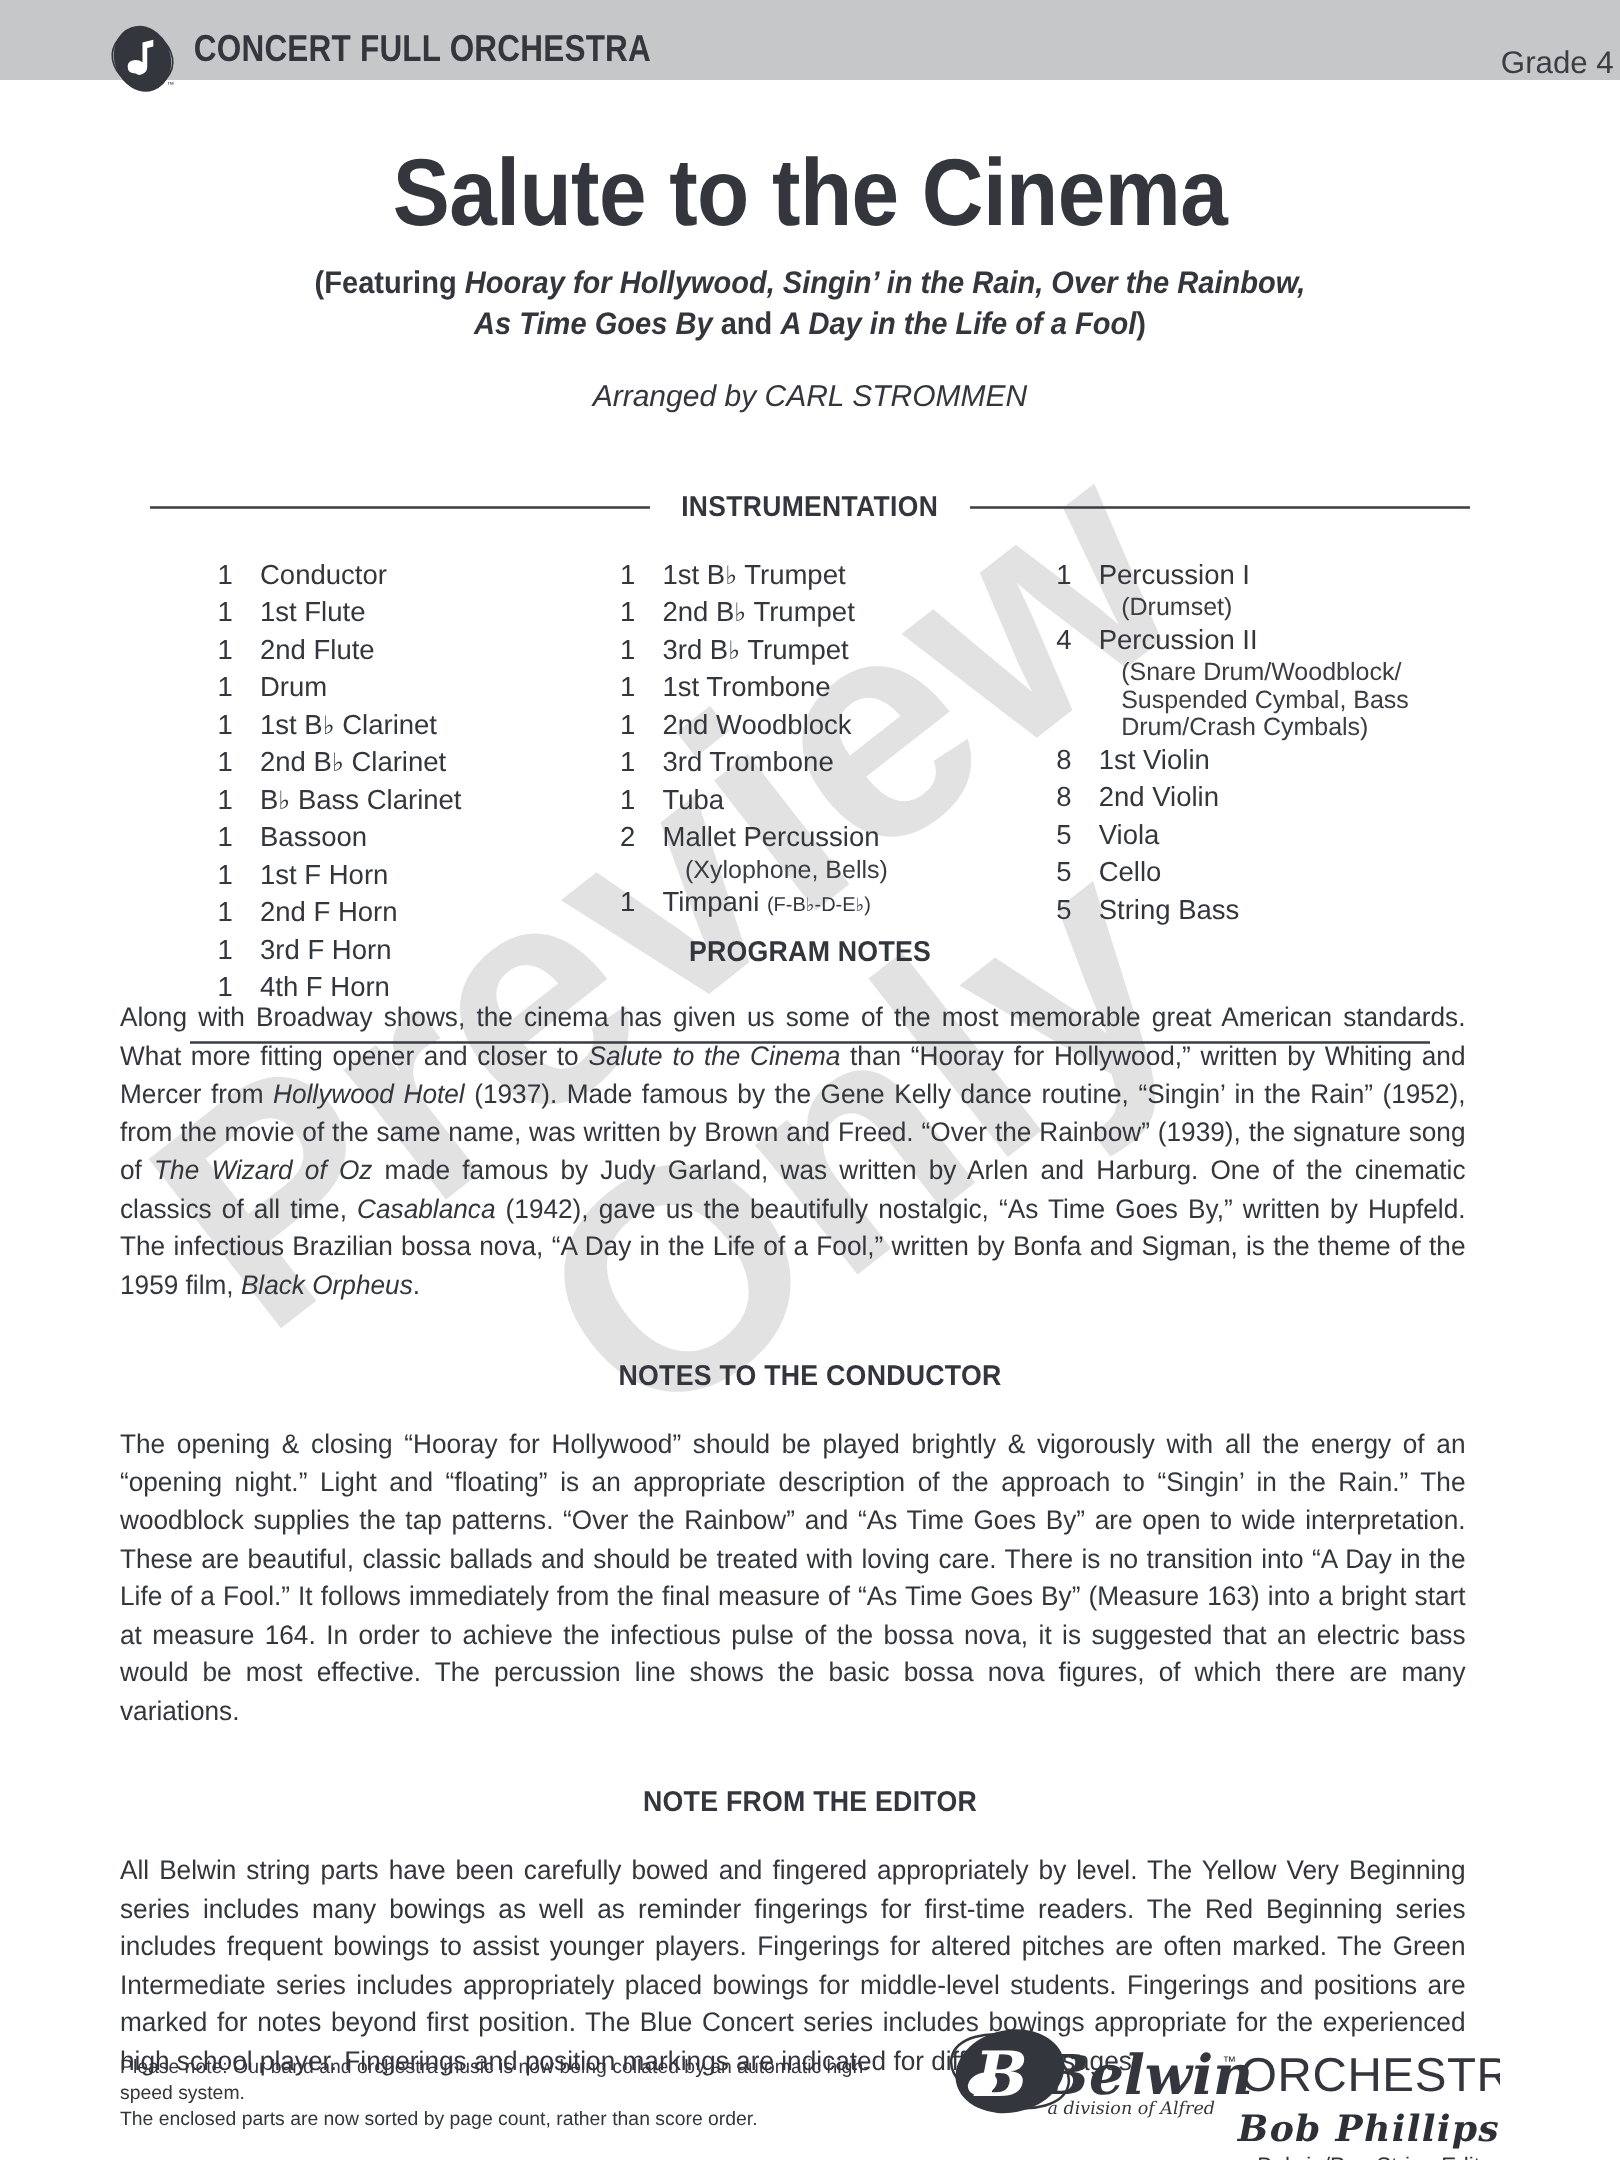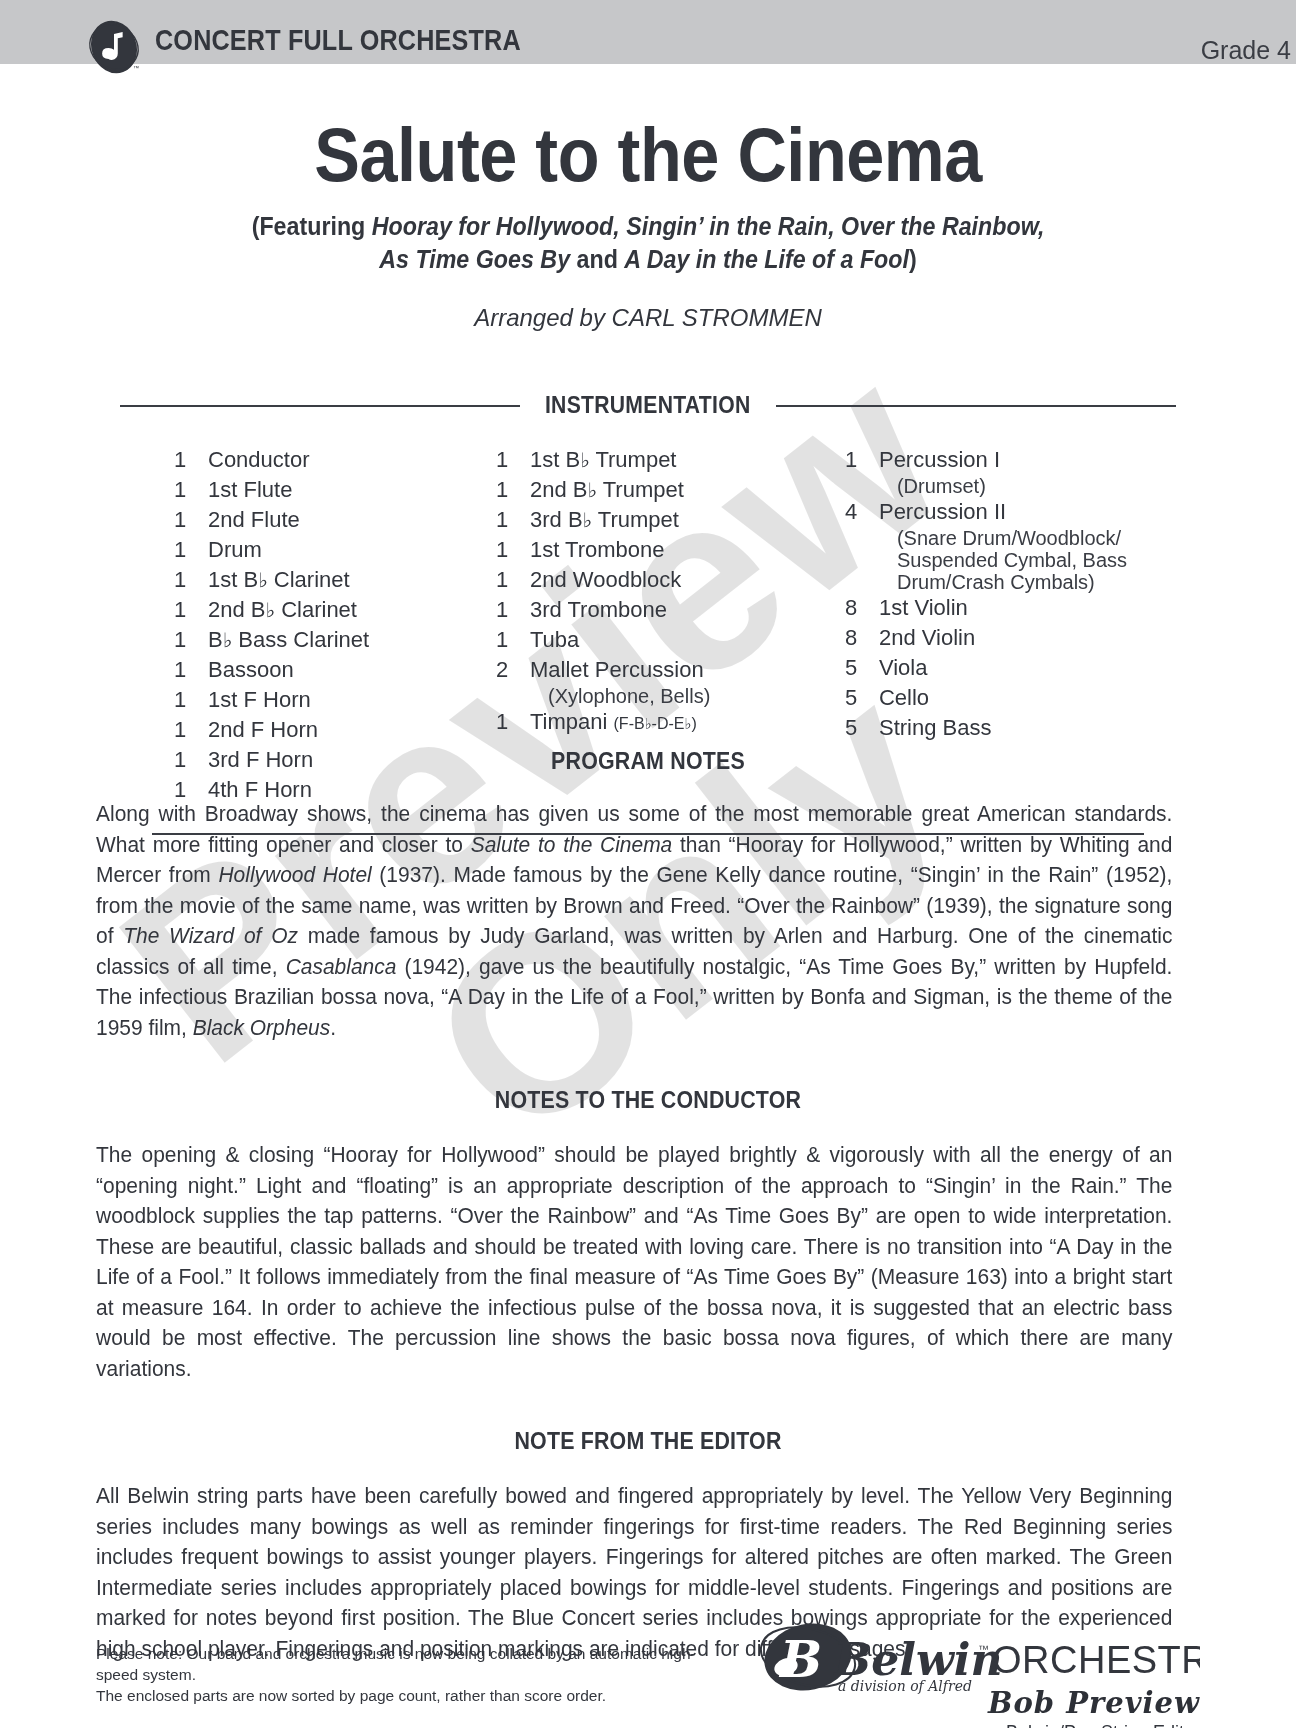--- a/index.html
+++ b/index.html
@@ -425,21 +425,21 @@
   <div class="sec-head" id="program-notes-head">PROGRAM NOTES</div>
   <div class="para" id="program-notes-para"><span>Along with Broadway shows, the cinema has given us some of the most memorable great American standards. What more fitting opener and closer to </span><i>Salute to the Cinema</i><span> than “Hooray for Hollywood,” written by Whiting and Mercer from </span><i>Hollywood Hotel</i><span> (1937). Made famous by the Gene Kelly dance routine, “Singin’ in the Rain” (1952), from the movie of the same name, was written by Brown and Freed. “Over the Rainbow” (1939), the signature song of </span><i>The Wizard of Oz</i><span> made famous by Judy Garland, was written by Arlen and Harburg. One of the cinematic classics of all time, </span><i>Casablanca</i><span> (1942), gave us the beautifully nostalgic, “As Time Goes By,” written by Hupfeld. The infectious Brazilian bossa nova, “A Day in the Life of a Fool,” written by Bonfa and Sigman, is the theme of the 1959 film, </span><i>Black Orpheus</i><span>.</span></div>
 
   <div class="sec-head" id="conductor-head">NOTES TO THE CONDUCTOR</div>
   <div class="para" id="conductor-para">The opening &amp; closing “Hooray for Hollywood” should be played brightly &amp; vigorously with all the energy of an “opening night.” Light and “floating” is an appropriate description of the approach to “Singin’ in the Rain.” The woodblock supplies the tap patterns. “Over the Rainbow” and “As Time Goes By” are open to wide interpretation. These are beautiful, classic ballads and should be treated with loving care. There is no transition into “A Day in the Life of a Fool.” It follows immediately from the final measure of “As Time Goes By” (Measure 163) into a bright start at measure 164. In order to achieve the infectious pulse of the bossa nova, it is suggested that an electric bass would be most effective. The percussion line shows the basic bossa nova figures, of which there are many variations.</div>
 
   <div class="sec-head" id="editor-head">NOTE FROM THE EDITOR</div>
   <div class="para" id="editor-para">All Belwin string parts have been carefully bowed and fingered appropriately by level. The Yellow Very Beginning series includes many bowings as well as reminder fingerings for first-time readers. The Red Beginning series includes frequent bowings to assist younger players. Fingerings for altered pitches are often marked. The Green Intermediate series includes appropriately placed bowings for middle-level students. Fingerings and positions are marked for notes beyond first position. The Blue Concert series includes bowings appropriate for the experienced high school player. Fingerings and position markings are indicated for difficult passages.</div>
 
   <div id="signature">
-    <div id="sig-name">Bob Preview</div>
+    <div id="sig-name">Bob Phillips</div>
     <div id="sig-role">Belwin/Pop String Editor</div>
   </div>
 </div>
 
 <div id="footer">
   <div id="please-note">
     <span class="bold">Please note</span><span>: Our band and orchestra music is now being collated by an automatic high-speed system.</span><br>
     <span>The enclosed parts are now sorted by page count, rather than score order.</span>
   </div>
 

